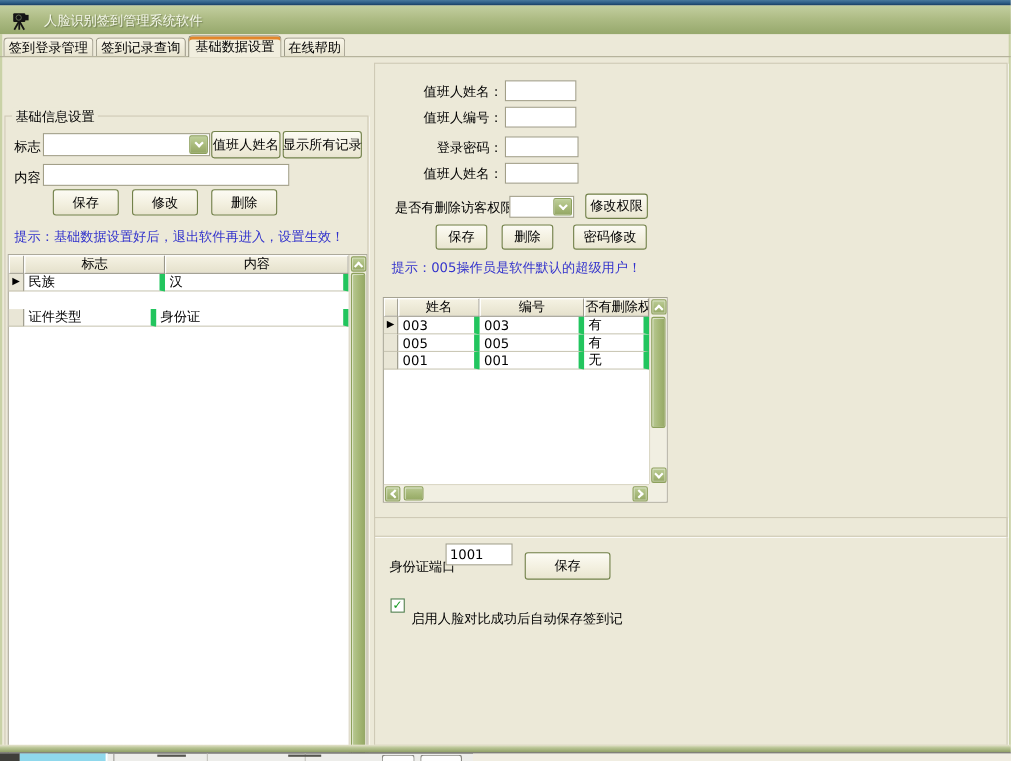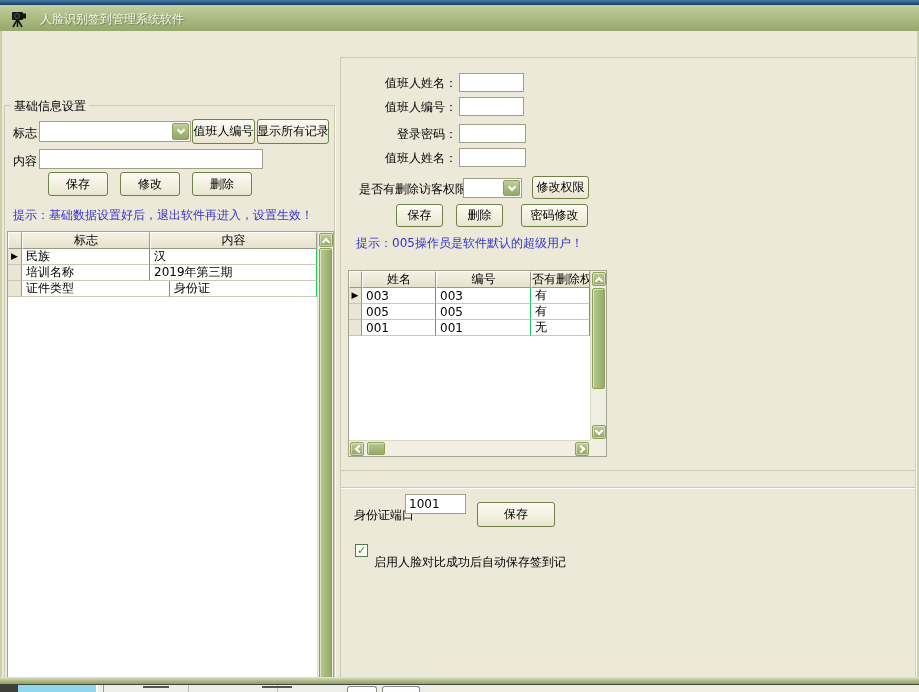--- a/index.html
+++ b/index.html
@@ -65,21 +65,21 @@
   .grid { position:absolute; background:#fff; border:1px solid #a5a291; }
   .ghead { position:absolute; top:0; left:0; right:16px; height:17px; display:flex; }
   .gh { background:linear-gradient(180deg,#f5f2e3,#e5e1cc); border-top:1px solid #fff; border-left:1px solid #fff;
     border-right:1px solid #9b988a; border-bottom:1px solid #9b988a;
     display:flex; align-items:center; justify-content:center; overflow:hidden; white-space:nowrap; }
   .gh.clipped { justify-content:flex-start; text-indent:-12px; }
   .grow { position:absolute; left:0; right:16px; height:16px; display:flex; }
   .gsel { width:14px; flex:0 0 auto; background:#e9e6d6; border-right:1px solid #9b988a;
     border-bottom:1px solid #c9c6b4; display:flex; align-items:center; justify-content:center;
     font-size:9px; line-height:1; }
-  .gc { border-right:1px solid #22c55e; border-bottom:1px solid #cbc8b6; padding:0 4px;
+  .gc { border-right:5px solid #22c55e; border-bottom:1px solid #cbc8b6; padding:0 4px;
     display:flex; align-items:center; overflow:hidden; white-space:nowrap; }
 
   .vscroll { position:absolute; top:0; right:0; width:16px; bottom:16px; background:#f1efe2; border-left:1px solid #dbd8c6; }
   .hscroll { position:absolute; left:0; bottom:0; height:16px; right:16px; background:#f1efe2; border-top:1px solid #dbd8c6; }
   .corner { position:absolute; right:0; bottom:0; width:16px; height:16px; background:#f1efe2; }
   .sbtn { position:absolute; width:14px; height:14px;
     background:linear-gradient(180deg,#bccd97 0%,#a7b979 55%,#94a765 100%);
     border:1px solid #8da05c; border-radius:2px; box-shadow:inset 0 0 0 1px rgba(255,255,255,.45);
     display:flex; align-items:center; justify-content:center; }
   .sthumb { position:absolute; background:linear-gradient(90deg,#b9c993 0%,#a4b675 60%,#97aa67 100%);
@@ -105,31 +105,37 @@
       <rect x="13" y="5.5" width="4" height="5" fill="#141414"></rect>
       <line x1="8" y1="12" x2="4" y2="19" stroke="#141414" stroke-width="1.6"></line>
       <line x1="9" y1="12" x2="13" y2="19" stroke="#141414" stroke-width="1.6"></line>
       <line x1="8.5" y1="12" x2="8.5" y2="19" stroke="#141414" stroke-width="1.6"></line>
     </svg>
     <span class="title-text">人脸识别签到管理系统软件</span>
   </div>
   <div class="win-edge-l"></div>
   <div class="win-edge-r"></div>
 
+  <div class="tabbar">
+    <div class="tab" style="left:3px;width:82px;">签到登录管理</div>
+    <div class="tab" style="left:87px;width:82px;">签到记录查询</div>
+    <div class="tab sel" style="left:171px;width:85px;">基础数据设置</div>
+    <div class="tab" style="left:258px;width:56px;">在线帮助</div>
+  </div>
 
   <div class="frame" style="left:4px;top:60px;width:331px;height:617px;margin-top:45px;">
     <span class="grouplabel">基础信息设置</span>
 
     <span class="lbl" style="left:8px;top:19px;">标志</span>
     <div class="cbo" style="left:34px;top:15px;width:152px;height:21px;">
       <div class="cbo-btn">
         <span class="chev down"></span>
       </div>
     </div>
-    <button class="xpbtn" style="left:187px;top:13px;width:63px;height:25px;">值班人编号</button>
+    <button class="xpbtn" style="left:187px;top:13px;width:63px;height:25px;">值班人姓名</button>
     <button class="xpbtn" style="left:252px;top:13px;width:72px;height:25px;">显示所有记录</button>
 
     <span class="lbl" style="left:8px;top:47px;">内容</span>
     <input class="tbx" style="left: 34px; top: 43px; width: 224px; height: 20px;" value="">
 
     <button class="xpbtn" style="left:43px;top:66px;width:60px;height:24px;">保存</button>
     <button class="xpbtn" style="left:115px;top:66px;width:60px;height:24px;">修改</button>
     <button class="xpbtn" style="left:187px;top:66px;width:60px;height:24px;">删除</button>
 
     <span class="hint" style="left:8px;top:101px;">提示：基础数据设置好后，退出软件再进入，设置生效！</span>
@@ -138,28 +144,23 @@
       <div class="ghead">
         <div class="gh" style="width:14px;flex:0 0 auto;"></div>
         <div class="gh" style="width:128px;flex:0 0 auto;">标志</div>
         <div class="gh" style="flex:1;">内容</div>
       </div>
       <div class="grow" style="top:17px;">
         <div class="gsel">▶</div>
         <div class="gc" style="width:128px;flex:0 0 auto;">民族</div>
         <div class="gc" style="flex:1;">汉</div>
       </div>
-      <div class="grow" style="top:33px;">
-        <div class="gsel"></div>
-        <div class="gc" style="width:128px;flex:0 0 auto;">培训名称</div>
-        <div class="gc" style="flex:1;">2019年第三期</div>
-      </div>
       <div class="grow" style="top:49px;">
         <div class="gsel"></div>
-        <div class="gc" style="width:148px;flex:0 0 auto;">证件类型</div>
+        <div class="gc" style="width:120px;flex:0 0 auto;">证件类型</div>
         <div class="gc" style="flex:1;">身份证</div>
       </div>
 
       <div class="vscroll">
         <div class="sbtn" style="top:1px;left:1px;">
           <span class="chev up"></span>
           </div>
         <div class="sthumb" style="left:1px;width:13px;top:16px;bottom:16px;"></div>
         <div class="sbtn" style="bottom:1px;left:1px;">
           <span class="chev down"></span>

